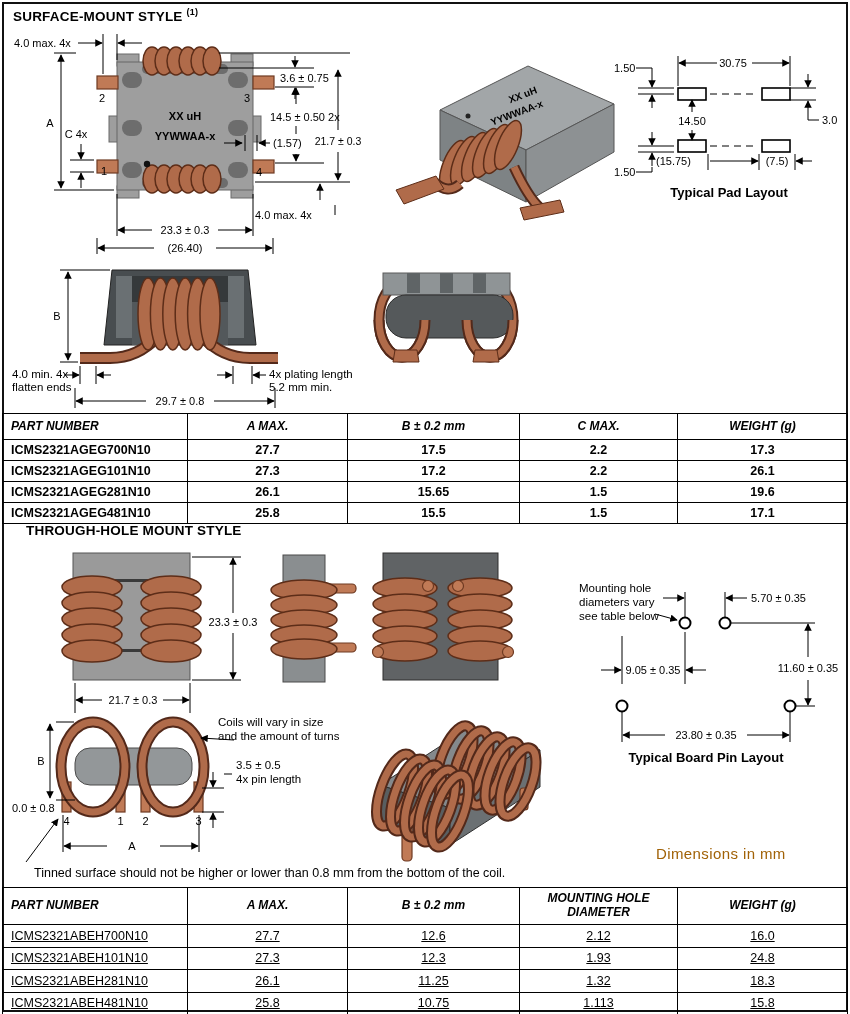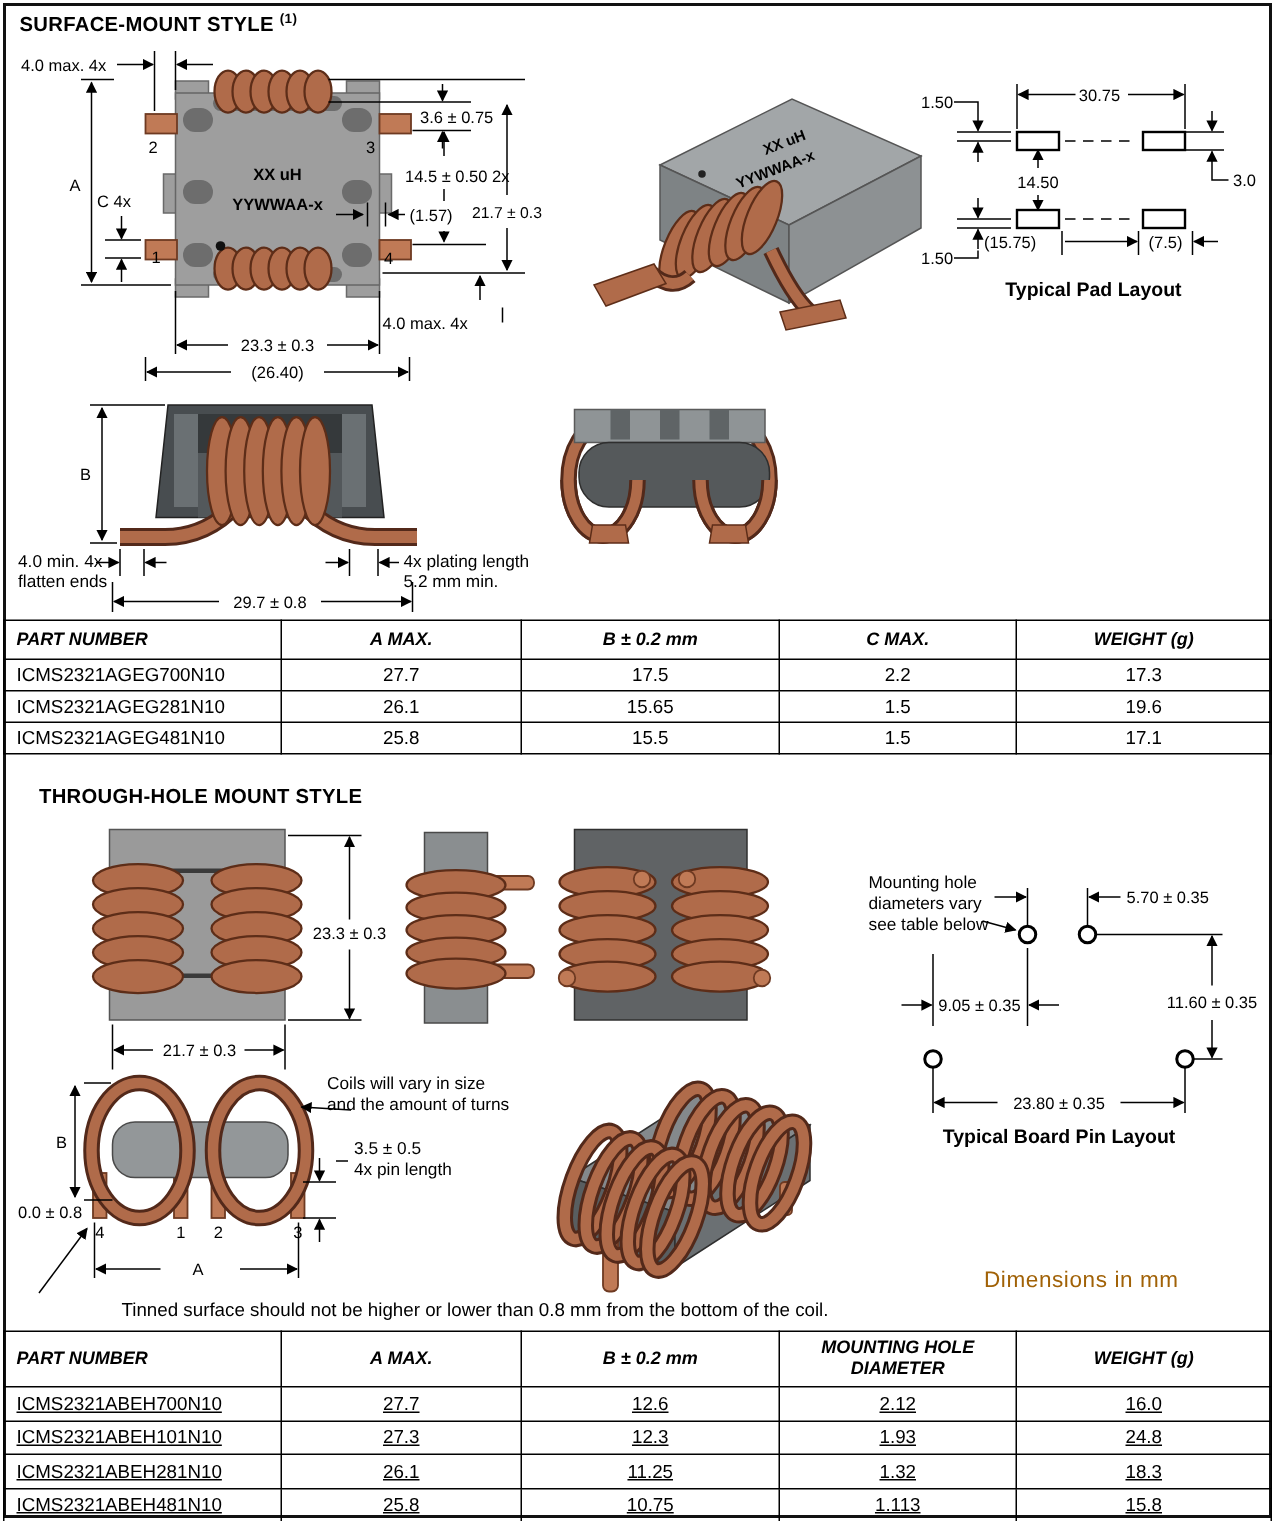--- a/index.html
+++ b/index.html
@@ -16,23 +16,23 @@
   .pl{font-size:10px;}
   .cap{font-size:13px;font-weight:bold;}
   .mk{font-size:11px;font-weight:bold;}
   .dl{stroke:#000;stroke-width:1;fill:none;}
   .tables{position:absolute;left:2px;width:846px;}
   table{border-collapse:collapse;width:100%;table-layout:fixed;}
   th,td{border:1.6px solid #000;font-size:12px;text-align:center;padding:0 2px;overflow:hidden;white-space:pre-line;}
   th{font-weight:bold;line-height:1.15;font-style:italic;}
   td{font-size:12.5px;}
   th:first-child,td:first-child{text-align:left;padding-left:8px;}
-  #t1 th{height:25px;} #t1 td{height:20px;}
+  #t1 th{height:25px;} #t1 td{height:20px;font-weight:bold;}
   #t2 th{height:36px;} #t2 td{height:21.5px;text-decoration:underline;}
-  .note{position:absolute;font-size:12.5px;margin-left:47px;}
+  .note{position:absolute;font-size:12.5px;}
   .dimnote{position:absolute;font-size:15px;font-weight:normal;color:#a16207;letter-spacing:.4px;}
   .cu{fill:#b06b4a;stroke:#5d2d18;stroke-width:1.5;}
   .cu2{fill:#c07a56;stroke:#6e3a22;stroke-width:1.2;}
   .ringo{fill:none;stroke:#53291a;stroke-width:11;}
   .ringi{fill:none;stroke:#b06b4a;stroke-width:7;}
 </style>
 </head>
 <body>
 
 <div id="page">
@@ -309,20 +309,27 @@
         </thead>
       <tbody>
           <tr>
             <td>ICMS2321AGEG700N10</td>
             <td>27.7</td>
             <td>17.5</td>
             <td>2.2</td>
             <td>17.3</td>
           </tr>
           <tr>
+            <td>ICMS2321AGEG101N10</td>
+            <td>27.3</td>
+            <td>17.2</td>
+            <td>2.2</td>
+            <td>26.1</td>
+          </tr>
+          <tr>
             <td>ICMS2321AGEG281N10</td>
             <td>26.1</td>
             <td>15.65</td>
             <td>1.5</td>
             <td>19.6</td>
           </tr>
           <tr>
             <td>ICMS2321AGEG481N10</td>
             <td>25.8</td>
             <td>15.5</td>

